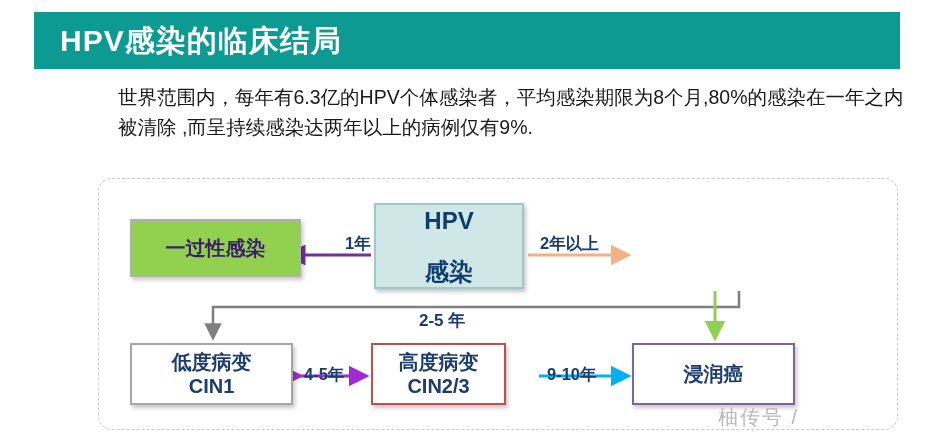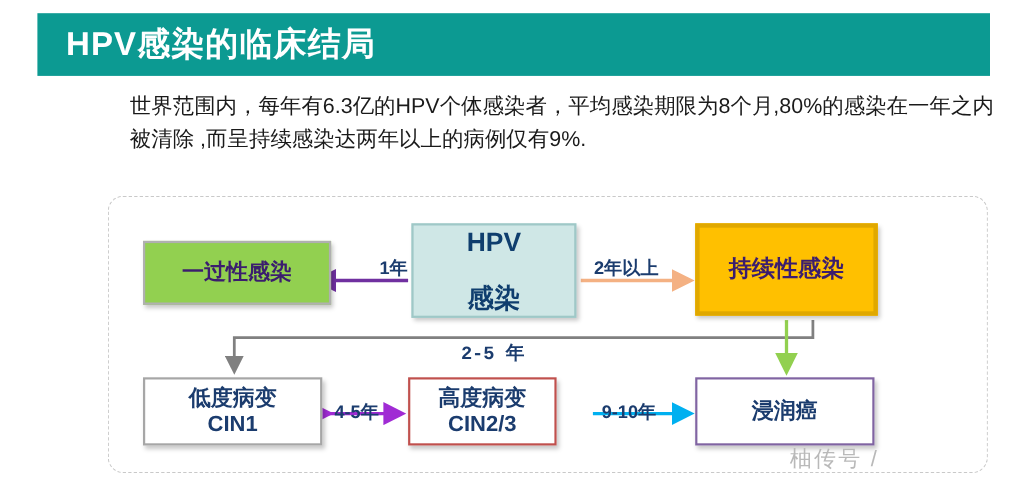--- a/index.html
+++ b/index.html
@@ -137,21 +137,21 @@
 
   .arrow-label {
     position: absolute;
     font-size: 16.5px;
     font-weight: bold;
     color: #1b3c6e;
     white-space: nowrap;
   }
   .lbl-1nian  { left: 206px; top: 54px; margin-left: 40px; }
   .lbl-2nian  { left: 441px; top: 54px; }
-  .lbl-25nian { left: 320px; top: 130px; font-size: 17px; font-family: Liberation Mono, monospace; }
+  .lbl-25nian { left: 320px; top: 130px; font-size: 17px; }
   .lbl-45nian { left: 205px; top: 185px; }
   .lbl-910nian{ left: 448px; top: 185px; text-align: right; }
 
   svg.arrows {
     position: absolute;
     left: 0;
     top: 0;
     width: 800px;
     height: 252px;
     overflow: visible;
@@ -214,23 +214,20 @@
 
   <div class="box box-transient">
     <span>一过性感染</span>
   </div>
 
   <div class="box box-hpv">
     <span>HPV</span>
     <span class="line2">感染</span>
   </div>
 
-  <div class="box box-persistent">
-    <span>持续性感染</span>
-  </div>
 
   <div class="box box-cin1">
     <span>低度病变</span>
     <span class="line2">CIN1</span>
   </div>
 
   <div class="box box-cin23">
     <span>高度病变</span>
     <span class="line2">CIN2/3</span>
   </div>

